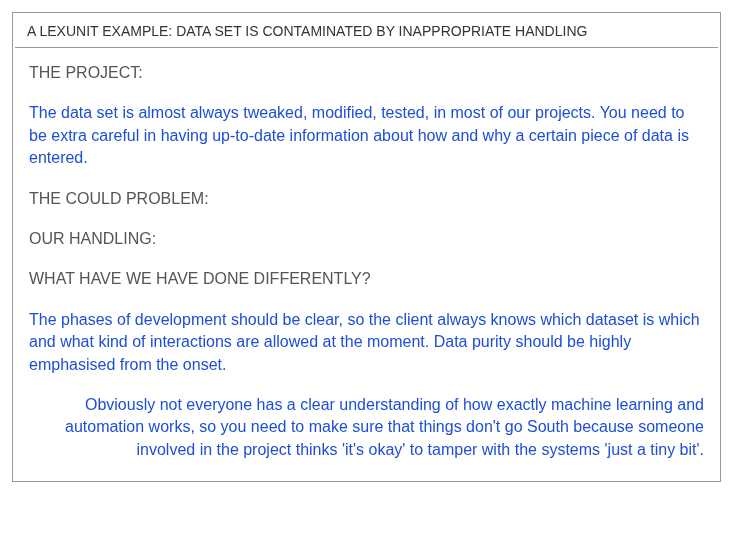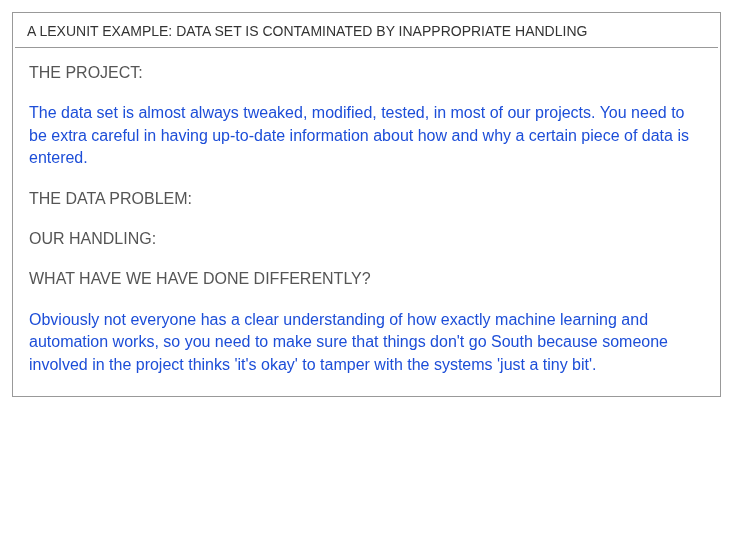--- a/index.html
+++ b/index.html
@@ -34,33 +34,35 @@
       color: #555;
       font-weight: 400;
     }
     .para {
       margin-bottom: 14px;
       color: #1d4ed8;
       font-weight: 400;
     }
     .para:last-child {
       margin-bottom: 0;
+      text-align: right;
     }
   </style>
 </head>
 <body>
 
 <div class="box">
   <div class="title-cell">A LEXUNIT EXAMPLE: DATA SET IS CONTAMINATED BY INAPPROPRIATE HANDLING</div>
   <div class="content-cell">
 
     <div class="section-heading">THE PROJECT:</div>
     <div class="para">The data set is almost always tweaked, modified, tested, in most of our projects. You need to be extra careful in having up-to-date information about how and why a certain piece of data is entered.</div>
 
-    <div class="section-heading">THE DATA PROBLEM:</div>
+    <div class="section-heading">THE COULD PROBLEM:</div>
 
     <div class="section-heading">OUR HANDLING:</div>
 
     <div class="section-heading">WHAT HAVE WE HAVE DONE DIFFERENTLY?</div>
+    <div class="para">The phases of development should be clear, so the client always knows which dataset is which and what kind of interactions are allowed at the moment. Data purity should be highly emphasised from the onset.</div>
     <div class="para">Obviously not everyone has a clear understanding of how exactly machine learning and automation works, so you need to make sure that things don't go South because someone involved in the project thinks 'it's okay' to tamper with the systems 'just a tiny bit'.</div>
 
   </div>
 </div>
 
 </body></html>

